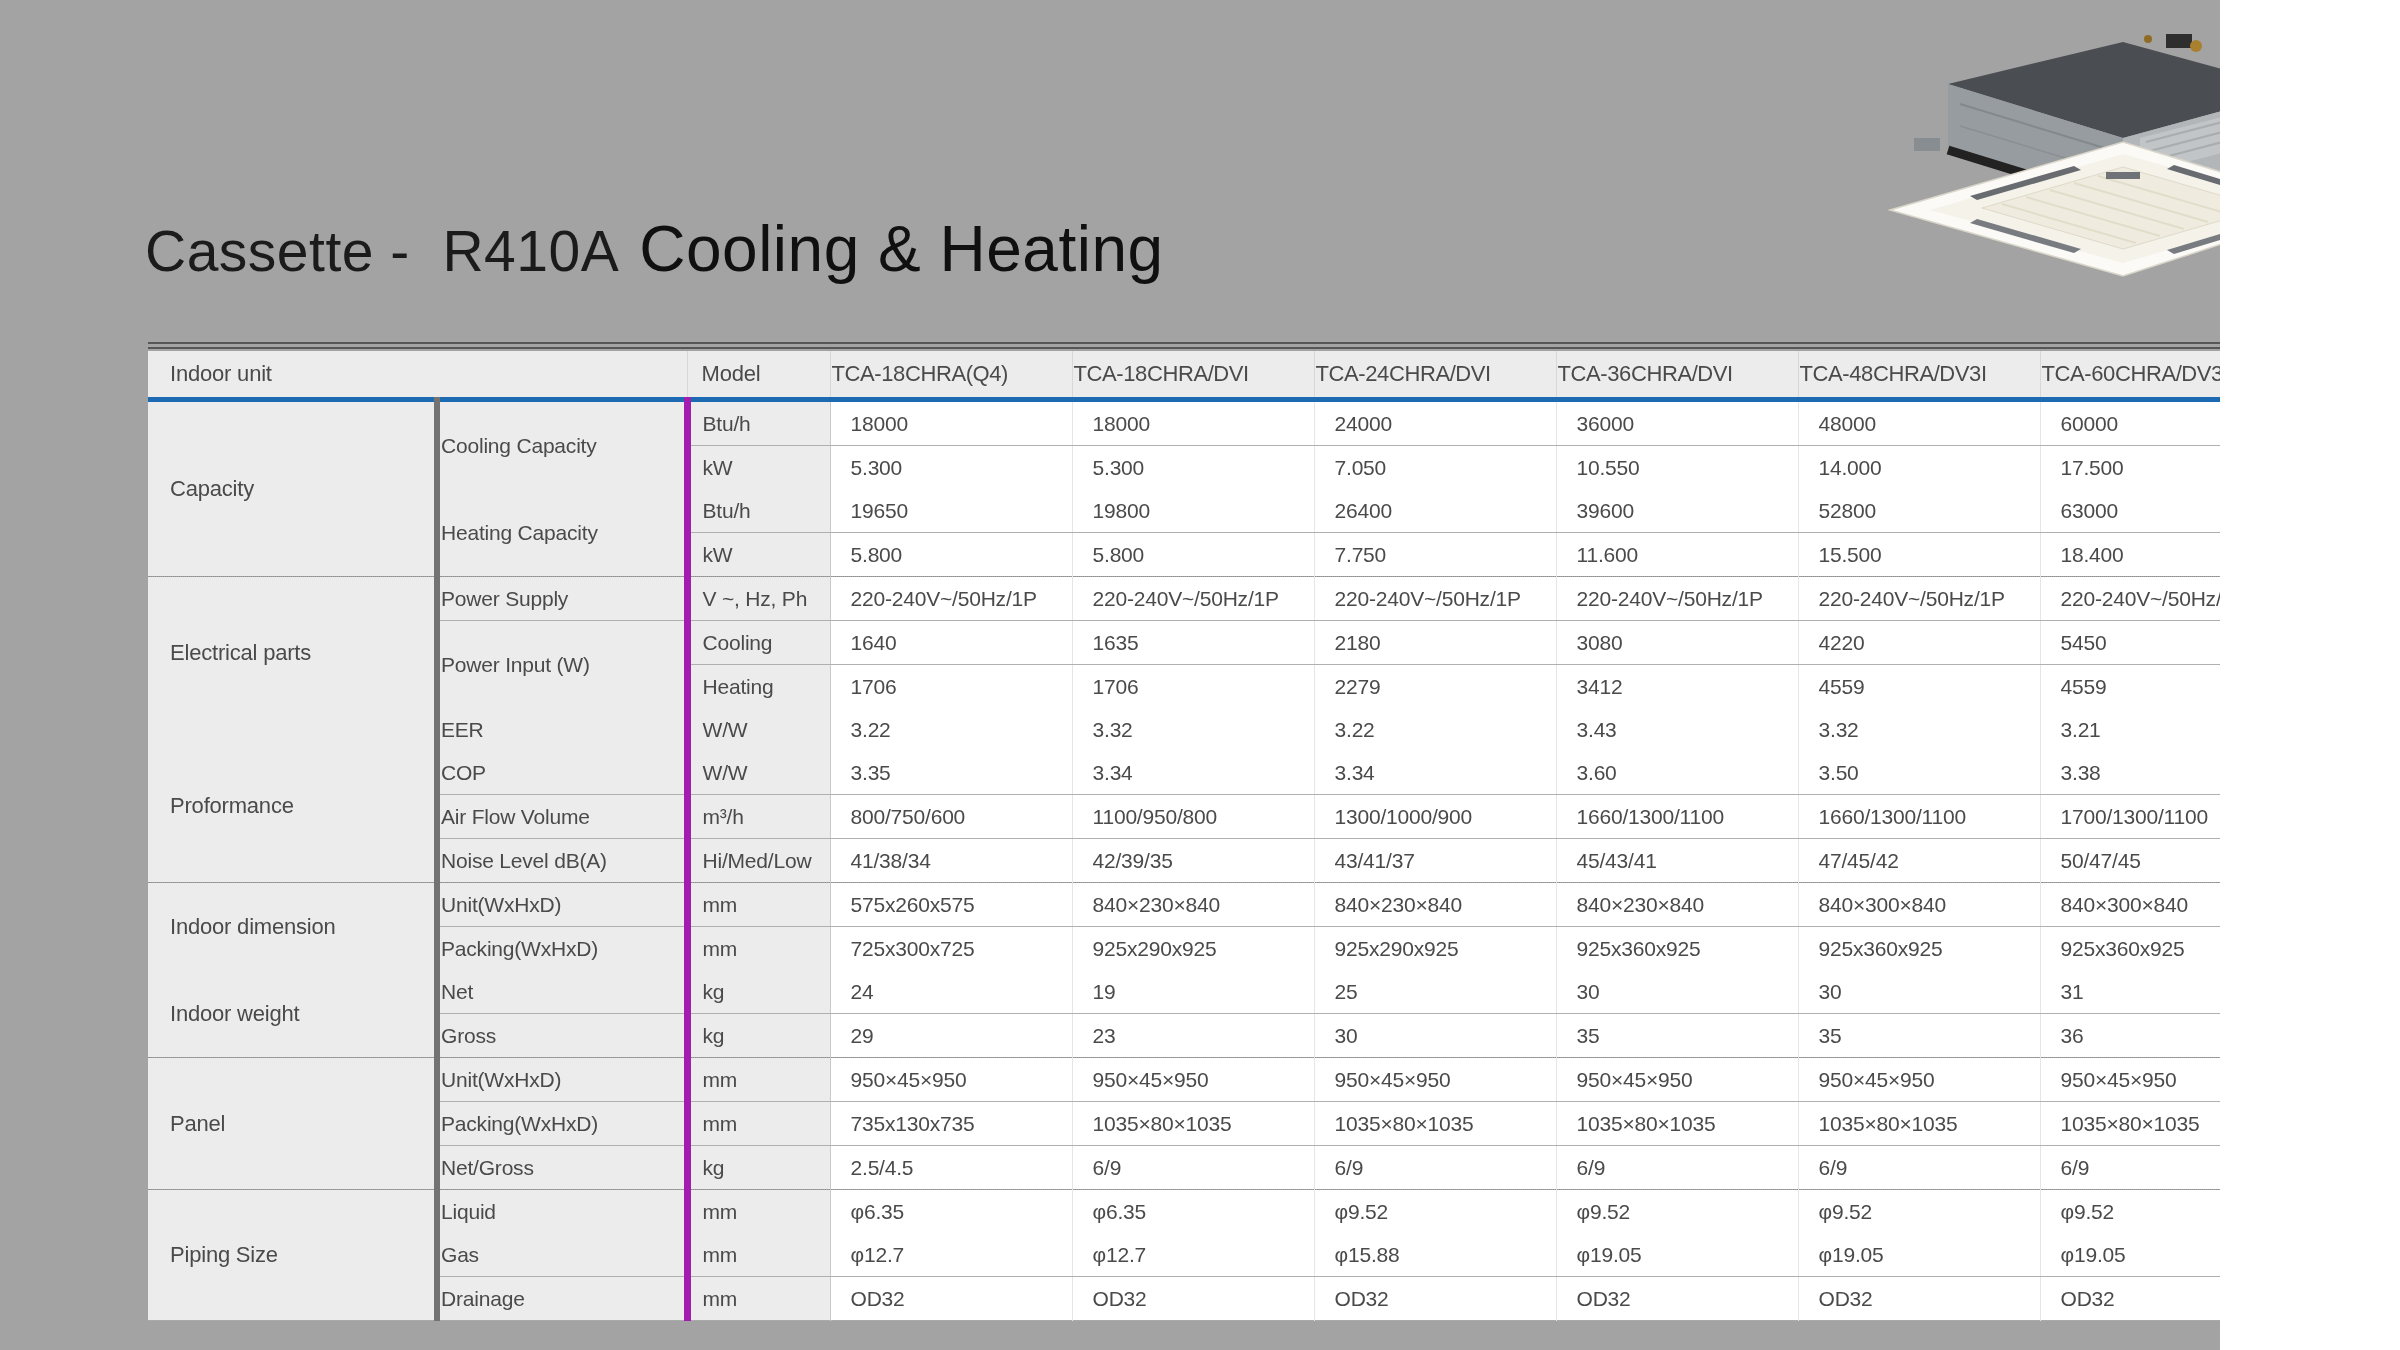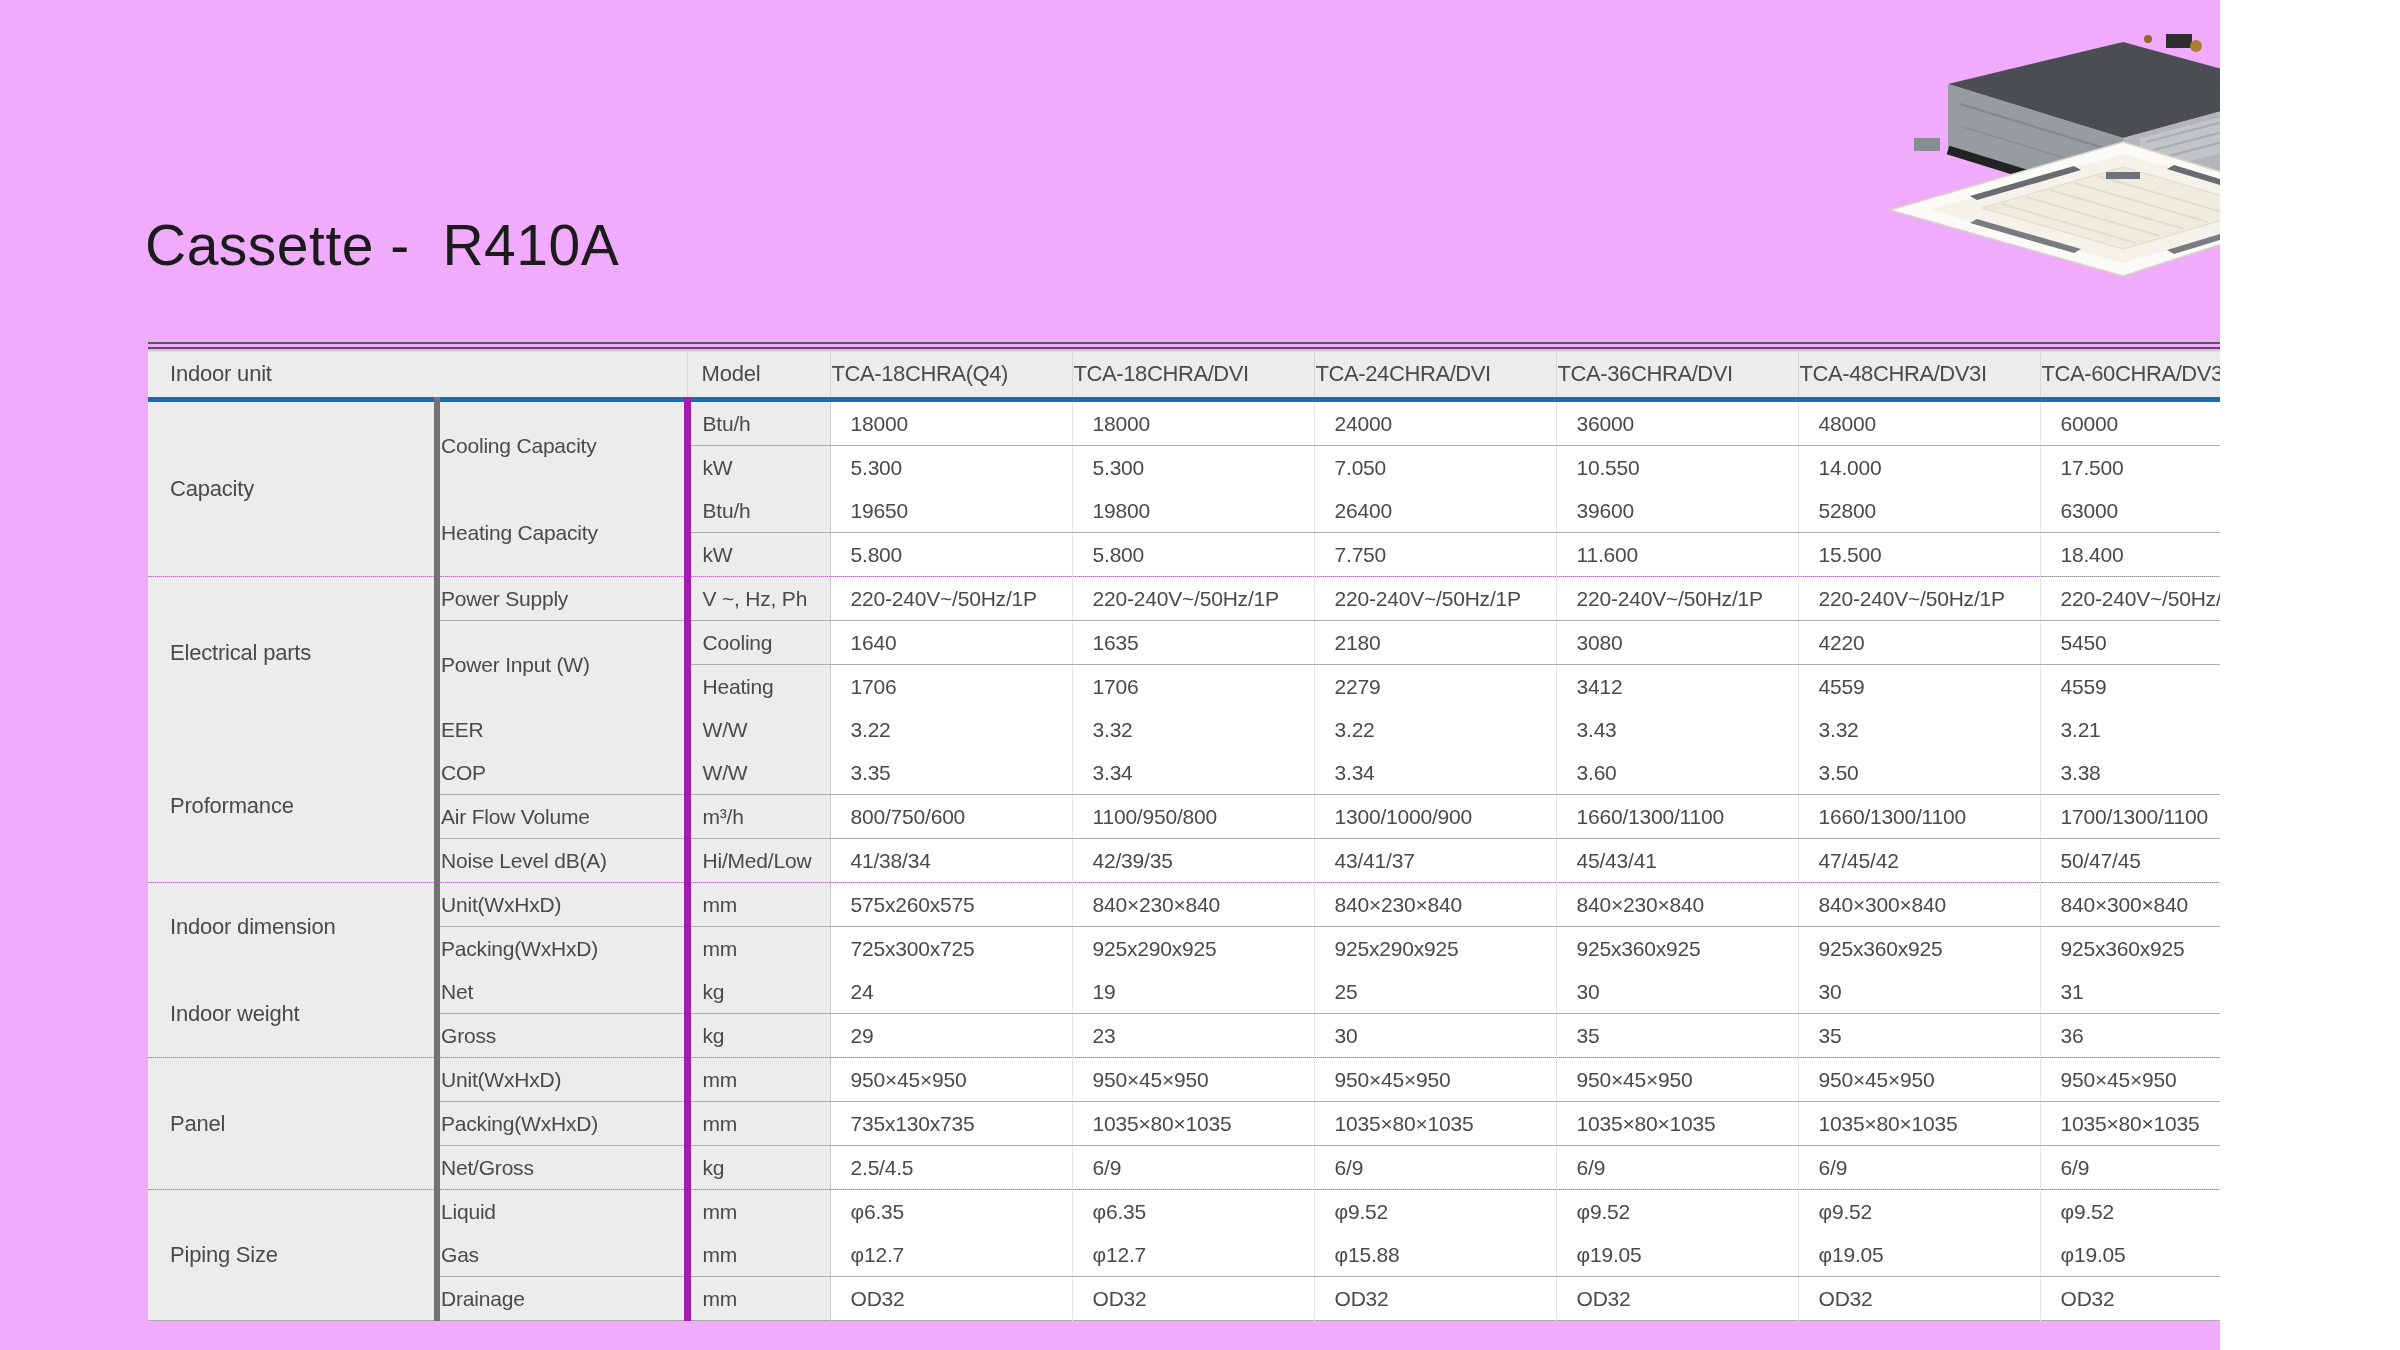--- a/index.html
+++ b/index.html
@@ -1,17 +1,17 @@
 <!DOCTYPE html>
 <html><head>
 <meta charset="utf-8">
 <style>
   html,body{margin:0;padding:0;background:#ffffff;}
   .sheet{
-    position:relative;width:2220px;height:1350px;background:#f0abfc;overflow:hidden;
+    position:relative;width:2220px;height:1350px;background:#a3a3a3;overflow:hidden;
     font-family:"Liberation Sans","DejaVu Sans",sans-serif;color:#4a4a4a;
   }
   
   .title{position:absolute;left:145px;top:212px;display:flex;align-items:baseline;white-space:pre;}
   .title-product{font-size:57px;color:#1b1b1b;letter-spacing:.5px;}
   .title-mode{font-size:64px;color:#101010;margin-left:20px;letter-spacing:.5px;}
   
   .unit-art{position:absolute;left:1878px;top:26px;width:470px;height:255px;}
   
   .table-wrap{position:absolute;left:148px;top:342px;width:2137px;}
@@ -40,20 +40,21 @@
   
   .footnote{position:absolute;left:150px;top:1282px;font-size:26px;color:#4f4f4f;letter-spacing:-0.2px;}
 </style>
 </head>
 <body>
 
 <div class="sheet">
 
   <div class="title">
     <span class="title-product">Cassette -  R410A</span>
+    <span class="title-mode">Cooling &amp; Heating</span>
   </div>
 
   <svg class="unit-art" viewBox="0 0 470 255" aria-hidden="true">
 
     <polygon points="70,58 245,16 420,64 245,112" fill="#4a4e52"></polygon>
     <rect x="288" y="8" width="26" height="14" fill="#2e2e2e"></rect>
     <circle cx="318" cy="20" r="6" fill="#a8802f"></circle>
     <circle cx="270" cy="13" r="4" fill="#8f6b24"></circle>
     <polygon points="70,58 245,112 245,178 70,124" fill="#979ca0"></polygon>
     <line x1="82" y1="78" x2="233" y2="124" stroke="#83888c" stroke-width="2"></line>

